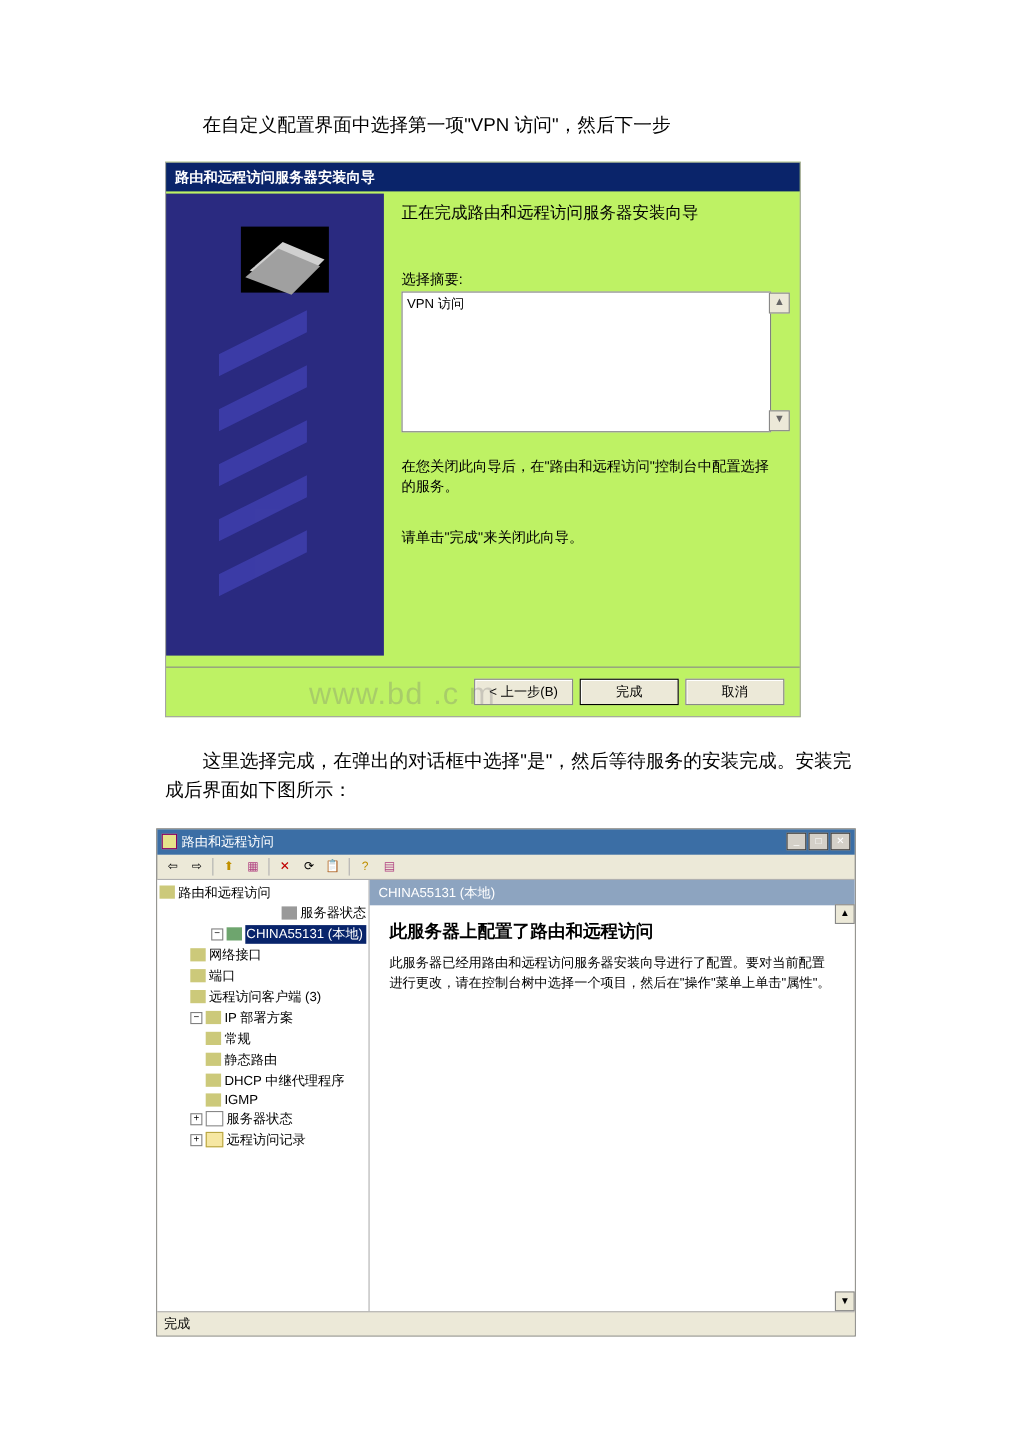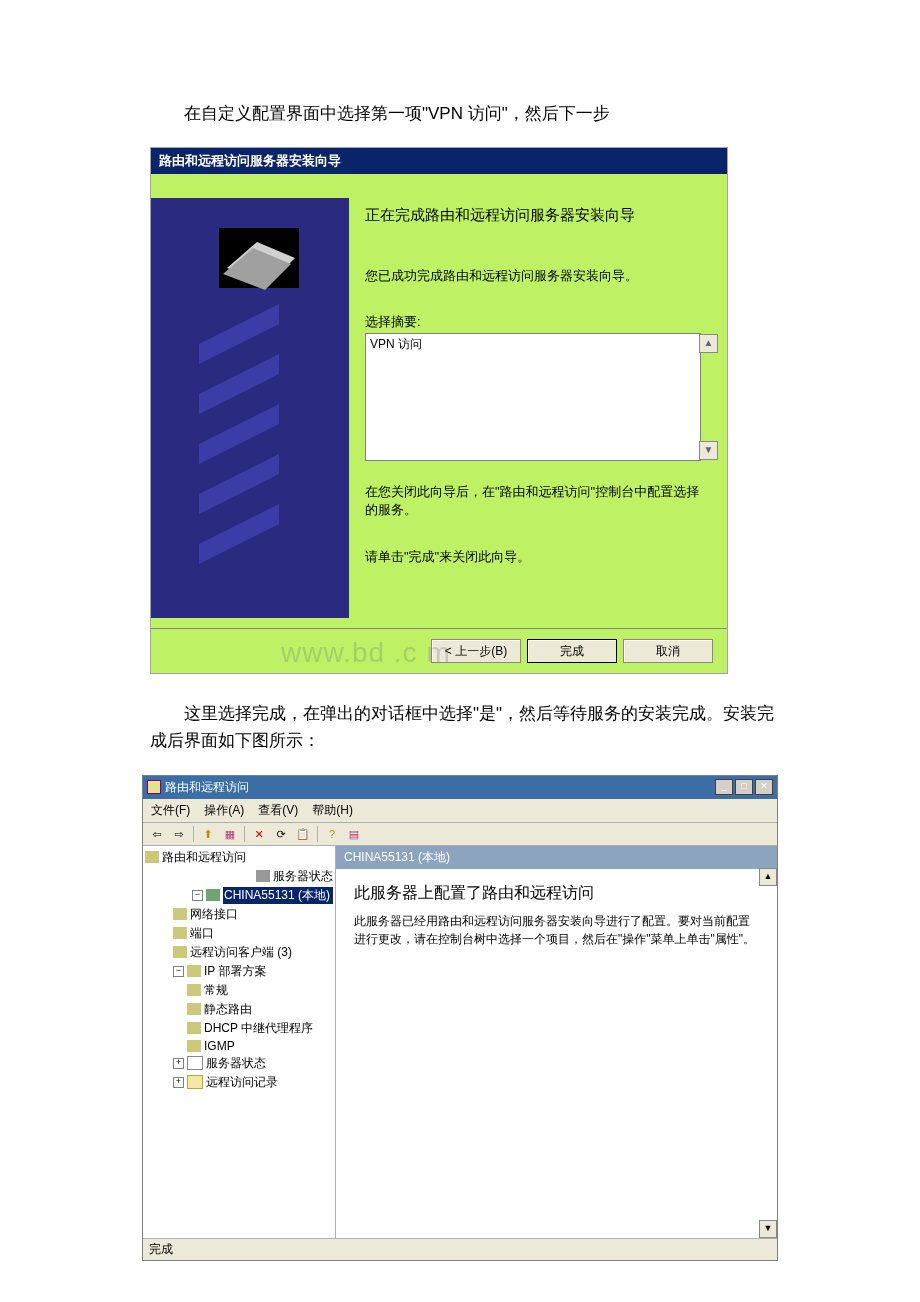--- a/index.html
+++ b/index.html
@@ -29,21 +29,21 @@
   }
   .wizard-title {
     background: #0a246a;
     color: #fff;
     padding: 4px 8px;
     font-size: 13px;
     font-weight: bold;
   }
   .wizard-body {
     display: flex;
-    padding: 24px 10px 10px 0;
+    padding: 2px 10px 10px 0;
     height: 420px;
   }
   .wizard-side {
     width: 198px;
     background: #2a2a80;
     display: flex;
     justify-content: center;
     padding-top: 28px;
     position: relative;
   }
@@ -224,21 +224,21 @@
     color: #fff;
     font-size: 12px;
     padding: 3px 8px;
   }
   .content-body {
     padding: 14px 18px;
     font-size: 12px;
   }
   .content-h2 {
     font-size: 16px;
-    font-weight: normal;
+    font-weight: bold;
     margin-bottom: 8px;
   }
   .content-p {
     line-height: 1.5;
     margin-bottom: 10px;
   }
   .cp-scroll-up {
     position: absolute;
     right: 0; top: 22px;
     width: 16px; height: 16px;
@@ -288,21 +288,20 @@
               <polygon points="0,170 80,130 80,150 0,190"></polygon>
               <polygon points="0,220 80,180 80,200 0,240"></polygon>
               <polygon points="0,270 80,230 80,250 0,290"></polygon>
               <polygon points="0,320 80,280 80,300 0,340"></polygon>
             </g>
           </svg>
         </div>
       </div>
       <div class="wizard-content">
         <div class="wizard-heading">正在完成路由和远程访问服务器安装向导</div>
-        <div class="wizard-text">您已成功完成路由和远程访问服务器安装向导。</div>
         <div class="wizard-text" style="margin-bottom:2px">选择摘要:</div>
         <div class="summary-box">
           <span>VPN 访问</span>
           <div class="sb-up">▲</div>
           <div class="sb-down">▼</div>
         </div>
         <div class="wizard-text" style="margin-top:22px;line-height:1.4">在您关闭此向导后，在"路由和远程访问"控制台中配置选择的服务。</div>
         <div class="wizard-text">请单击"完成"来关闭此向导。</div>
       </div>
     </div>
@@ -322,26 +321,20 @@
         <span class="icon-mini" style="background:#e6e28a;border:1px solid #806; width:12px;height:12px"></span>
         <span>路由和远程访问</span>
       </div>
       <div class="ctl-btns">
         <div class="ctl-btn">_</div>
         <div class="ctl-btn">□</div>
         <div class="ctl-btn">✕</div>
       </div>
     </div>
 
-    <div class="menu-bar">
-      <span>文件(F)</span>
-      <span>操作(A)</span>
-      <span>查看(V)</span>
-      <span>帮助(H)</span>
-    </div>
 
     <div class="toolbar">
       <span class="tb-icon">⇦</span>
       <span class="tb-icon">⇨</span>
       <span class="tb-sep"></span>
       <span class="tb-icon" style="color:#c09000">⬆</span>
       <span class="tb-icon" style="color:#b04080">▦</span>
       <span class="tb-sep"></span>
       <span class="tb-icon" style="color:#c00000">✕</span>
       <span class="tb-icon">⟳</span>

